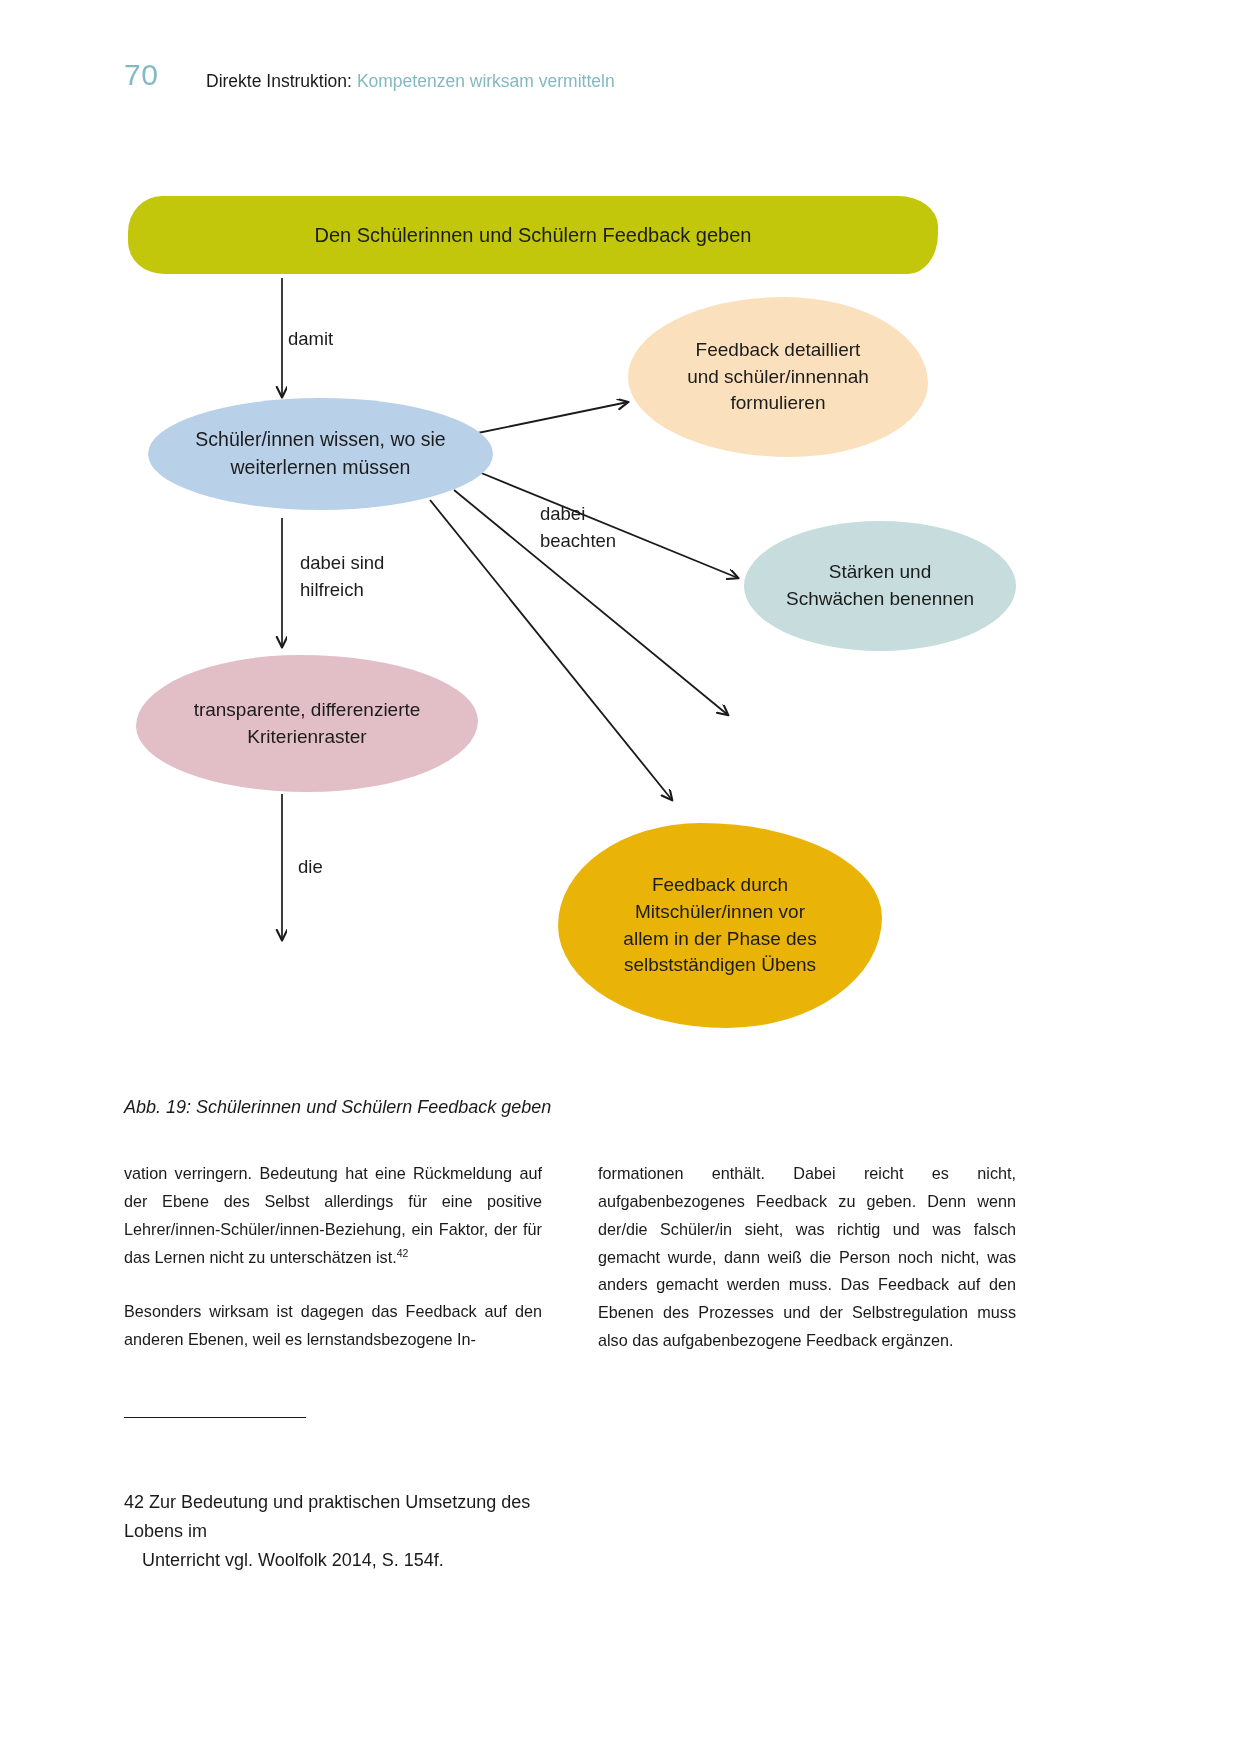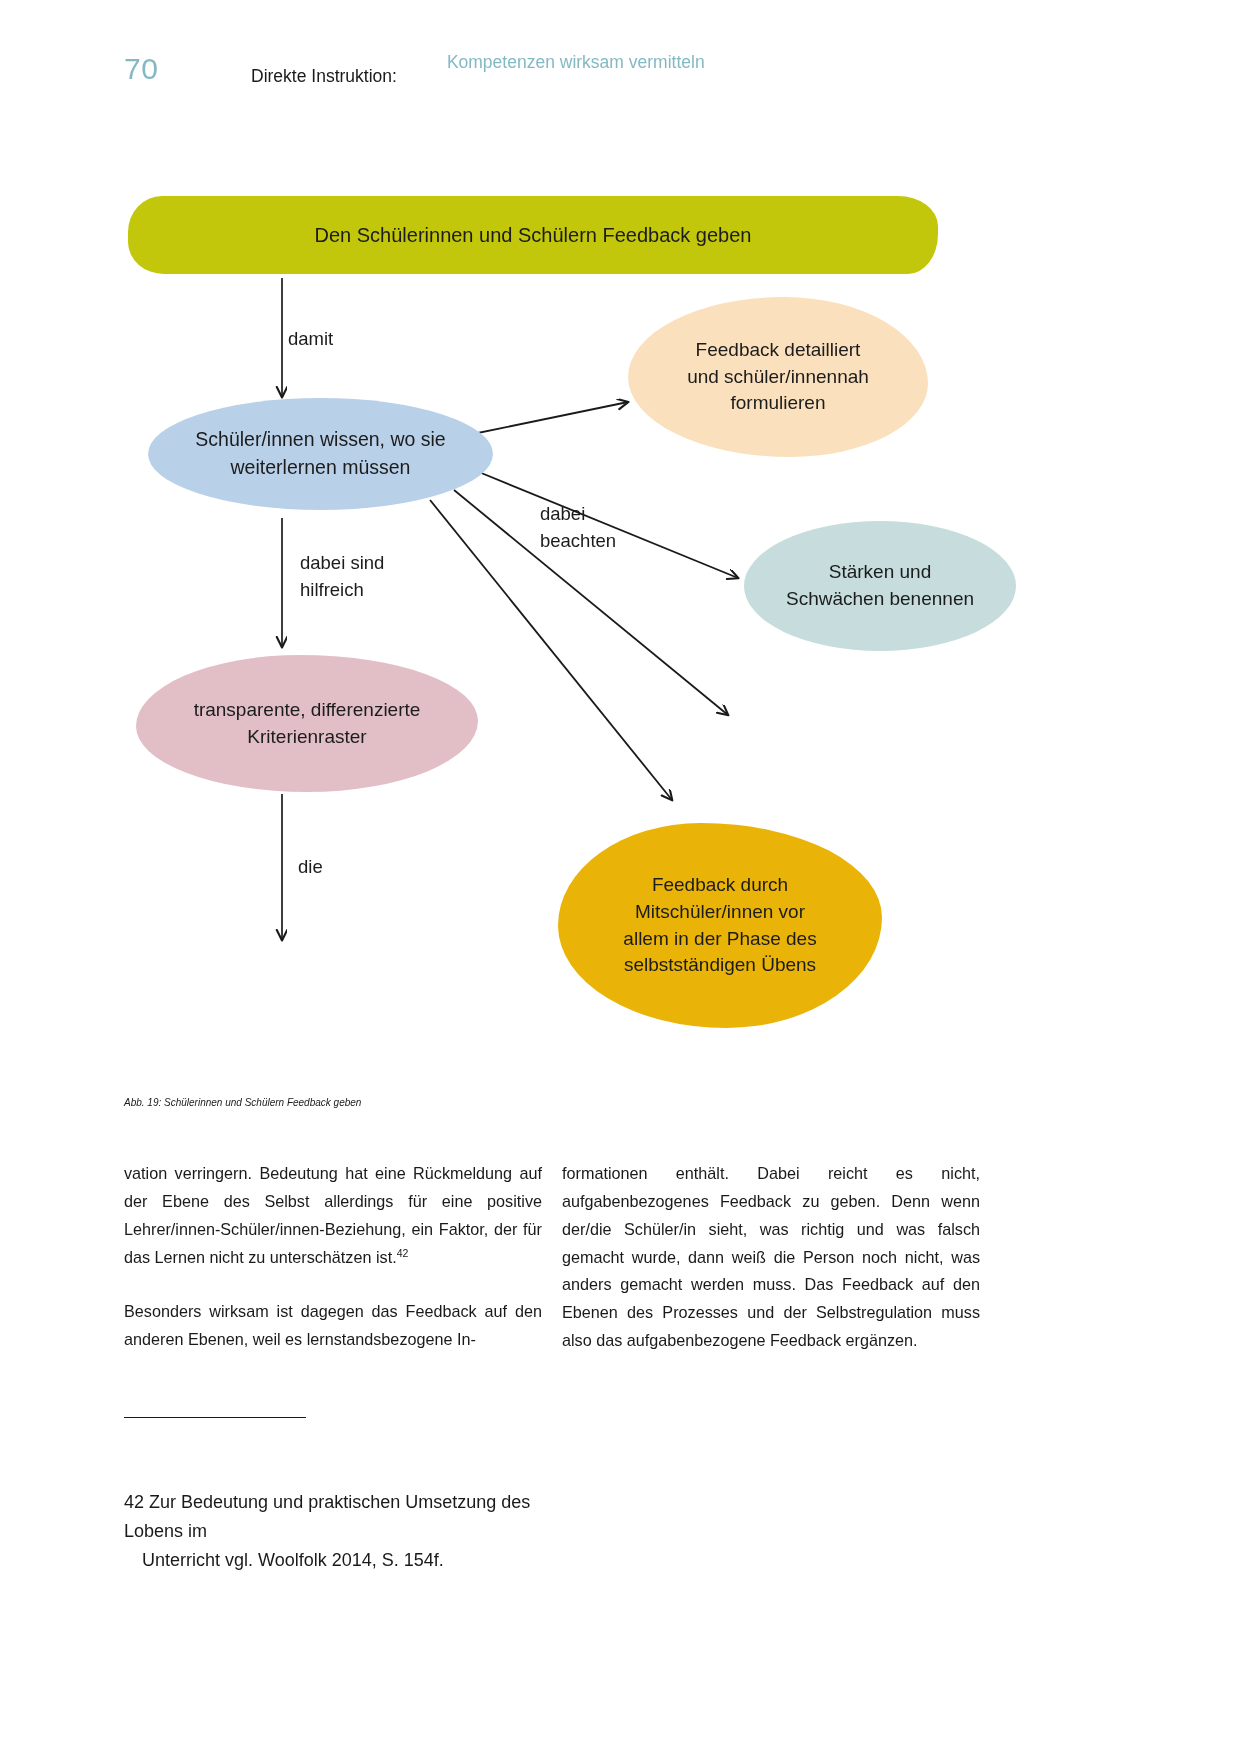--- a/index.html
+++ b/index.html
@@ -17,22 +17,21 @@
   }
 
   
   .page-header {
     position: absolute;
     left: 124px;
     top: 52px;
     width: 1000px;
     height: 40px;
     display: flex;
-    align-items: flex-start;
-    gap: 45px;
+    align-items: flex-end;
   }
   .page-number {
     font-size: 30px;
     color: #84b9c4;
     font-weight: 300;
     letter-spacing: 0.5px;
     width: 82px;
   }
   .header-title-main {
     font-size: 17.5px;
@@ -173,33 +172,33 @@
   .lbl-damit      { left: 288px; top: 176px; }
   .lbl-hilfreich  { left: 300px; top: 400px; }
   .lbl-beachten   { left: 540px; top: 351px; }
   .lbl-die        { left: 298px; top: 704px; }
 
   
   .figure-caption {
     position: absolute;
     left: 124px;
     top: 1097px;
-    font-size: 10px;
+    font-size: 18px;
     font-style: italic;
     color: #1a1a1a;
   }
 
   
   .body-columns {
     position: absolute;
     left: 124px;
     top: 1160px;
     width: 994px;
     display: flex;
-    gap: 20px;
+    gap: 56px;
   }
   .body-col { width: 418px; }
   .body-col p {
     margin: 0 0 26px 0;
     font-size: 16.2px;
     line-height: 1.72;
     text-align: justify;
     color: #1a1a1a;
   }
   .body-col p:last-child { margin-bottom: 16px; }

